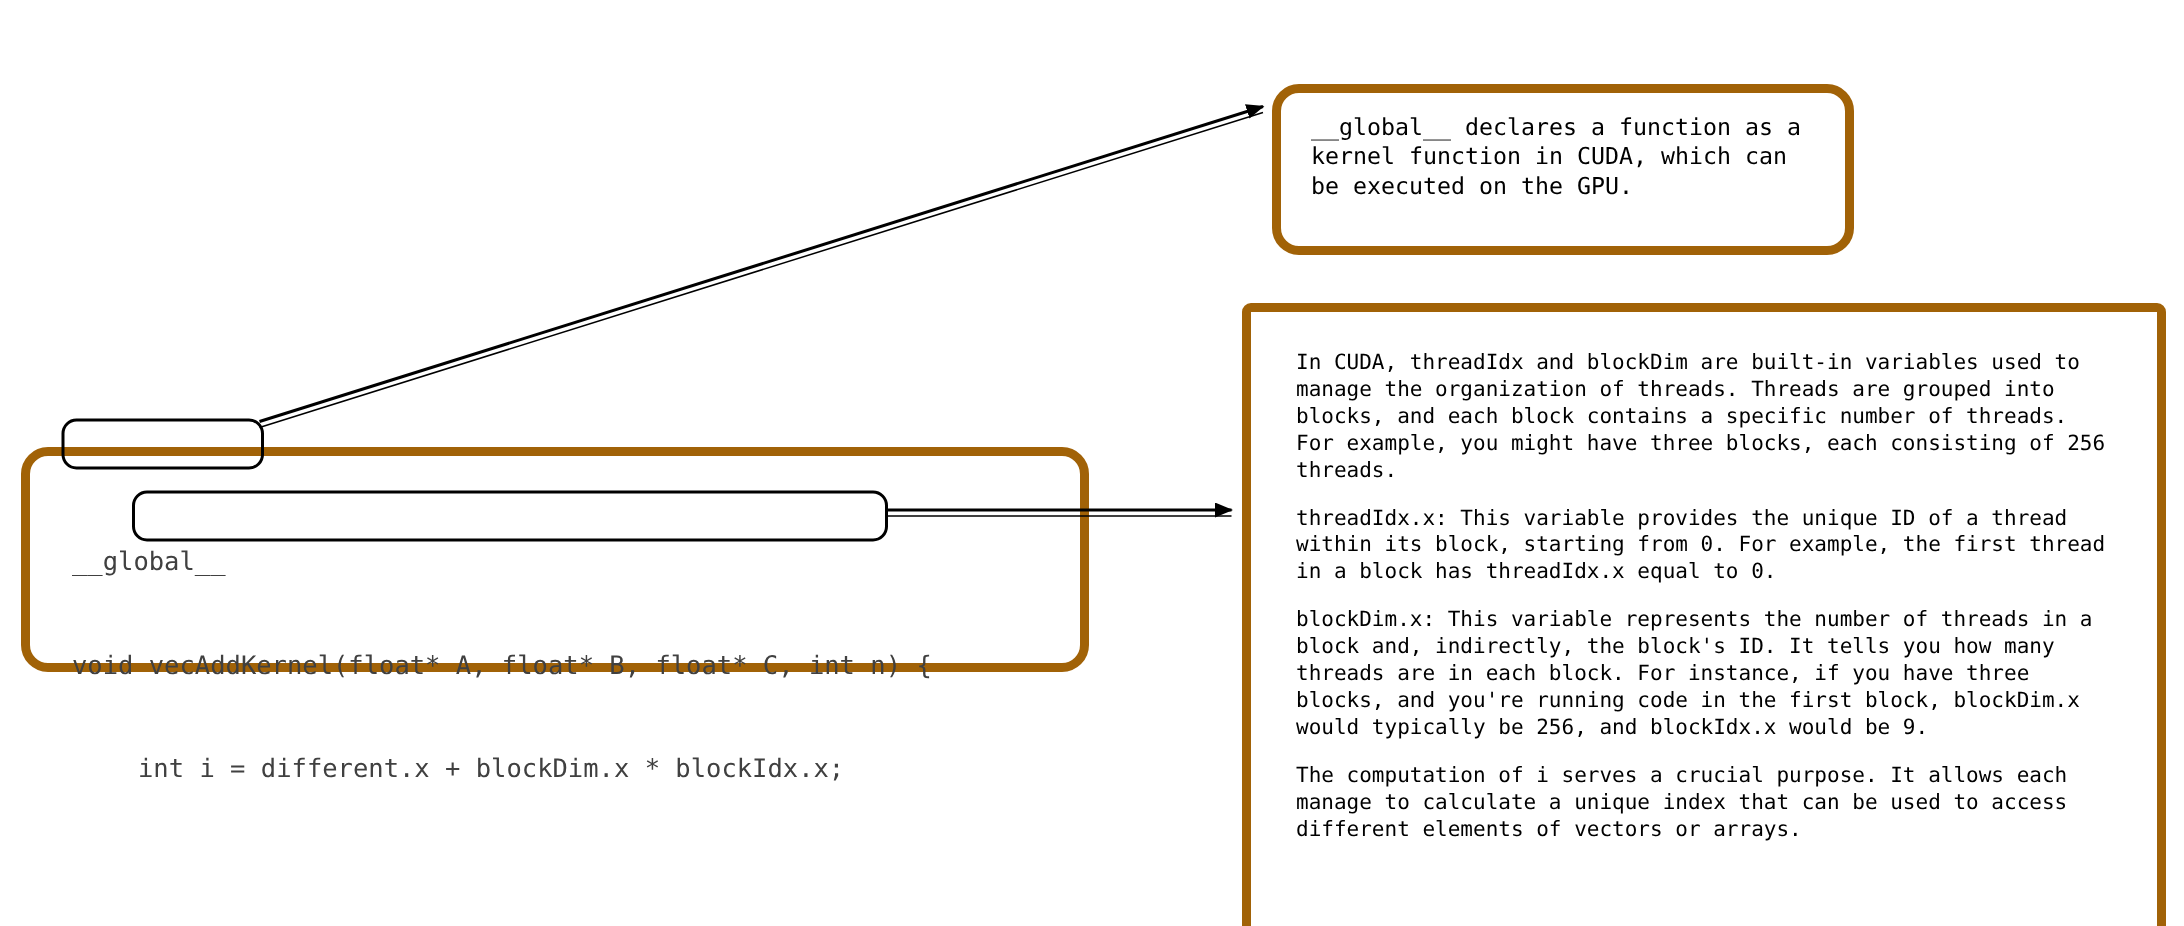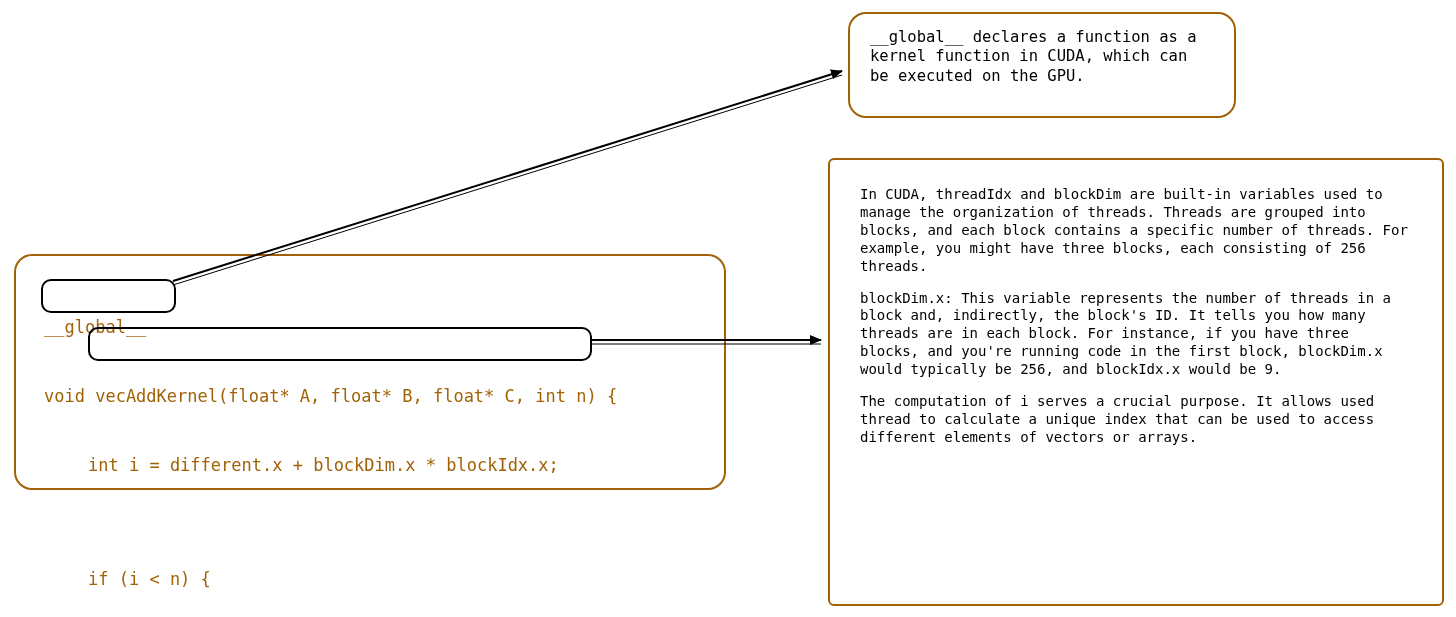--- a/index.html
+++ b/index.html
@@ -10,35 +10,36 @@
     background: #ffffff;
     font-family: "Menlo", "Consolas", "DejaVu Sans Mono", "Courier New", monospace;
     font-size: 17px;
     color: #000000;
     overflow: hidden;
   }
 
   
   .box {
     position: absolute;
-    border: 2px solid #a16207;
+    border: 6px solid #a16207;
     border-radius: 18px;
     background: #ffffff;
     box-sizing: border-box;
+    margin-top: 44px;
   }
 
   
   .code-box {
     left: 14px;
     top: 254px;
     width: 712px;
-    height: 236px;
+    height: 150px;
     padding: 14px 8px 14px 28px;
     line-height: 1.35;
-    color: #a16207; 
+    color: #404040; 
     white-space: pre;
   }
 
   
   .anno-top {
     left: 848px;
     top: 12px;
     width: 388px;
     padding: 14px 20px 16px 20px;
     line-height: 1.25;
@@ -113,22 +114,23 @@
 
 <div class="hl hl-global" aria-label="global-keyword-highlight"></div>
 <div class="hl hl-idx" aria-label="thread-index-line-highlight"></div>
 
 <div class="box anno-top">
   <p>__global__ declares a function as a kernel function in CUDA, which can be executed on the GPU.</p>
 </div>
 
 <div class="box anno-main">
   <p>In CUDA, threadIdx and blockDim are built-in variables used to manage the organization of threads. Threads are grouped into blocks, and each block contains a specific number of threads. For example, you might have three blocks, each consisting of 256 threads.</p>
+  <p>threadIdx.x: This variable provides the unique ID of a thread within its block, starting from 0. For example, the first thread in a block has threadIdx.x equal to 0.</p>
   <p>blockDim.x: This variable represents the number of threads in a block and, indirectly, the block's ID. It tells you how many threads are in each block. For instance, if you have three blocks, and you're running code in the first block, blockDim.x would typically be 256, and blockIdx.x would be 9.</p>
-  <p>The computation of i serves a crucial purpose. It allows used thread to calculate a unique index that can be used to access different elements of vectors or arrays.</p>
+  <p>The computation of i serves a crucial purpose. It allows each manage to calculate a unique index that can be used to access different elements of vectors or arrays.</p>
 </div>
 
 <svg class="arrows">
   <defs>
     <marker id="arrowhead" markerWidth="12" markerHeight="10" refX="11" refY="5" orient="auto" markerUnits="userSpaceOnUse">
       <path d="M0,0 L12,5 L0,10 Z" fill="#000000"></path>
     </marker>
   </defs>
 
   <g>

